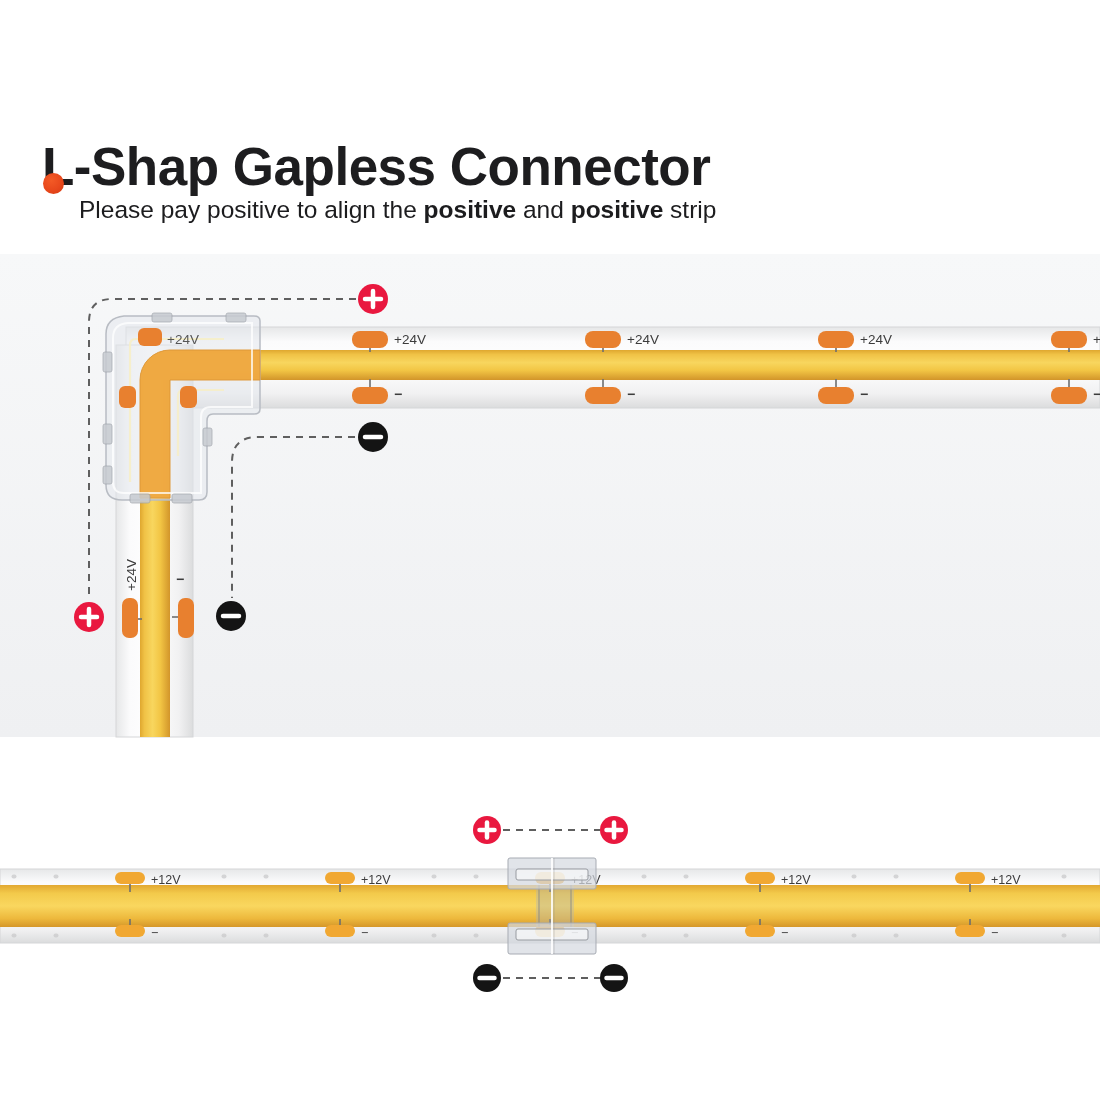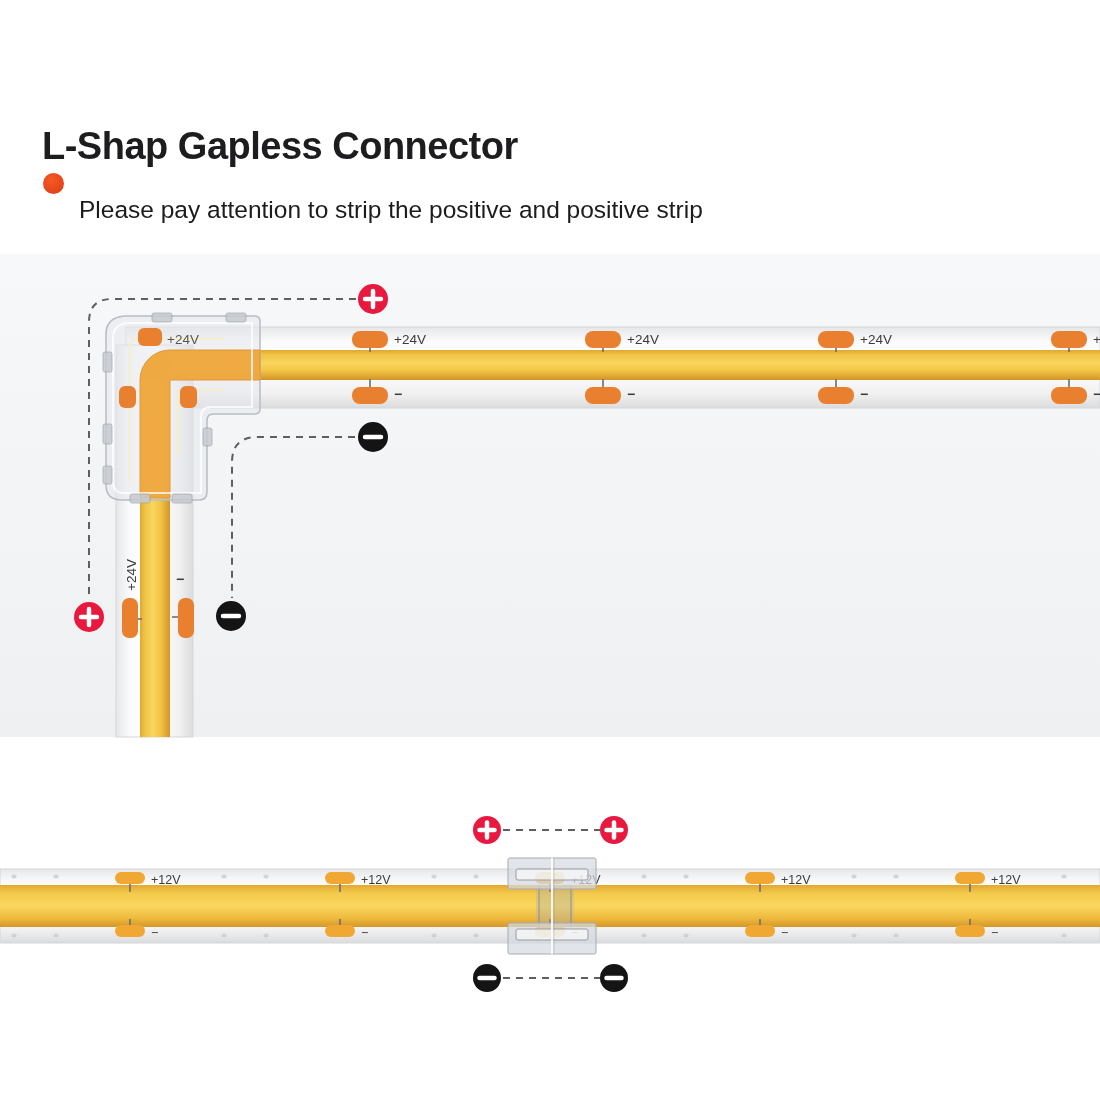--- a/index.html
+++ b/index.html
@@ -1,24 +1,24 @@
 <!DOCTYPE html>
 <html style="--heading: #1D1D1F; --label: #3C3C3C; --dash: #5F5F5F; --plus: #E9183F; --minus: #141414; --pad24: #E8802F; --pad12: #F1A832;"><head>
 <meta charset="utf-8">
 <style>
   html,body{margin:0;padding:0;background:#fff;}
   .page{position:relative;width:1100px;height:1100px;background:#fff;overflow:hidden;
         font-family:"Liberation Sans",sans-serif;}
-  .title{position:absolute;left:42px;top:100px;font-size:38px;font-weight:700;
+  .title{position:absolute;left:42px;top:100px;font-size:53px;font-weight:700;
          color:var(--heading,#1d1d1f);letter-spacing:-0.5px;}
   .note-dot{position:absolute;left:43px;top:173px;width:21px;height:21px;border-radius:50%;
             background:radial-gradient(circle at 40% 35%,#F35A26 0%,#E8481C 55%,#D33A10 100%);}
   .note{position:absolute;left:79px;top:170px;width:860px;font-size:24.5px;line-height:30px;
         color:#1c1c1e;}
-  .note b{font-weight:400;}
+  .note b{font-weight:700;}
   .diagram-svg{position:absolute;left:0;top:0;}
   text{font-family:"Liberation Sans",sans-serif;}
   .lbl{font-size:13.5px;fill:var(--label,#3c3c3c);}
   .lbl12{font-size:12.5px;fill:var(--label,#3c3c3c);}
   .lblminus{font-size:14px;fill:var(--label,#3c3c3c);font-weight:700;}
   .dash{fill:none;stroke:var(--dash,#5f5f5f);stroke-width:2;stroke-dasharray:7 6;}
   .badge-plus{fill:var(--plus,#E9183F);}
   .badge-minus{fill:var(--minus,#141414);}
   .glyph{stroke:#fff;stroke-width:4.5;stroke-linecap:round;}
   .pad24{fill:var(--pad24,#E8802F);}
@@ -29,21 +29,21 @@
   .clip{fill:#c7cbd1;opacity:.85;stroke:#9fa3aa;stroke-width:.8;}
 </style>
 </head>
 <body>
 
 <div class="page">
 
   <h1 class="title">L-Shap Gapless Connector</h1>
 
   <span class="note-dot"></span>
-  <p class="note"><span>Please pay attention to strip the </span><b>positive</b><span> and </span><b>positive</b><span> strip</span><br></p>
+  <p class="note"><span>Please pay positive to align the </span><b>positive</b><span> and </span><b>positive</b><span> strip</span><br></p>
 
   <svg class="diagram-svg" width="1100" height="1100" viewBox="0 0 1100 1100">
     <defs>
       <linearGradient id="panelGrad" x1="0" y1="0" x2="0" y2="1">
         <stop offset="0" stop-color="#F7F8F9"></stop>
           <stop offset="1" stop-color="#EFF0F2"></stop>
       </linearGradient>
       <linearGradient id="stripH" x1="0" y1="0" x2="0" y2="1">
         <stop offset="0" stop-color="#E6E7E8"></stop>
           <stop offset=".18" stop-color="#FBFBFC"></stop>

